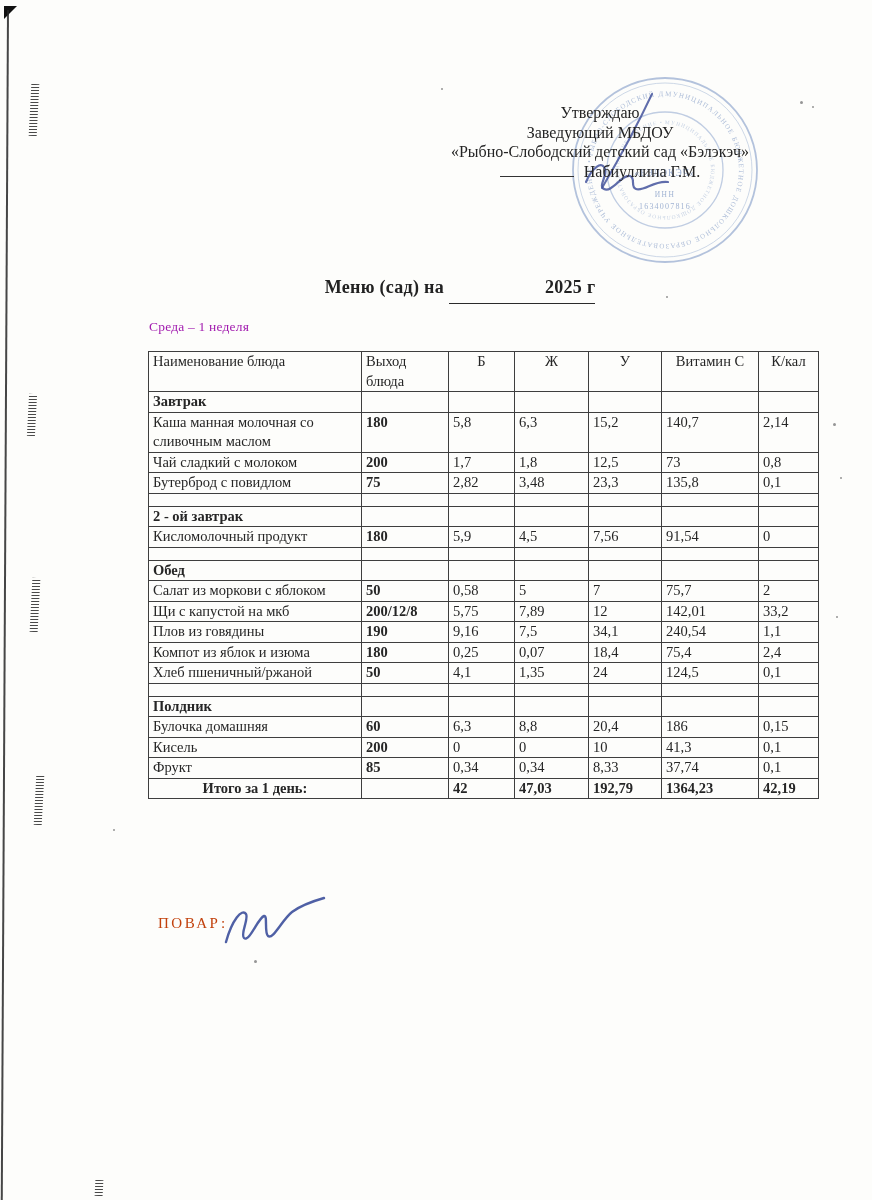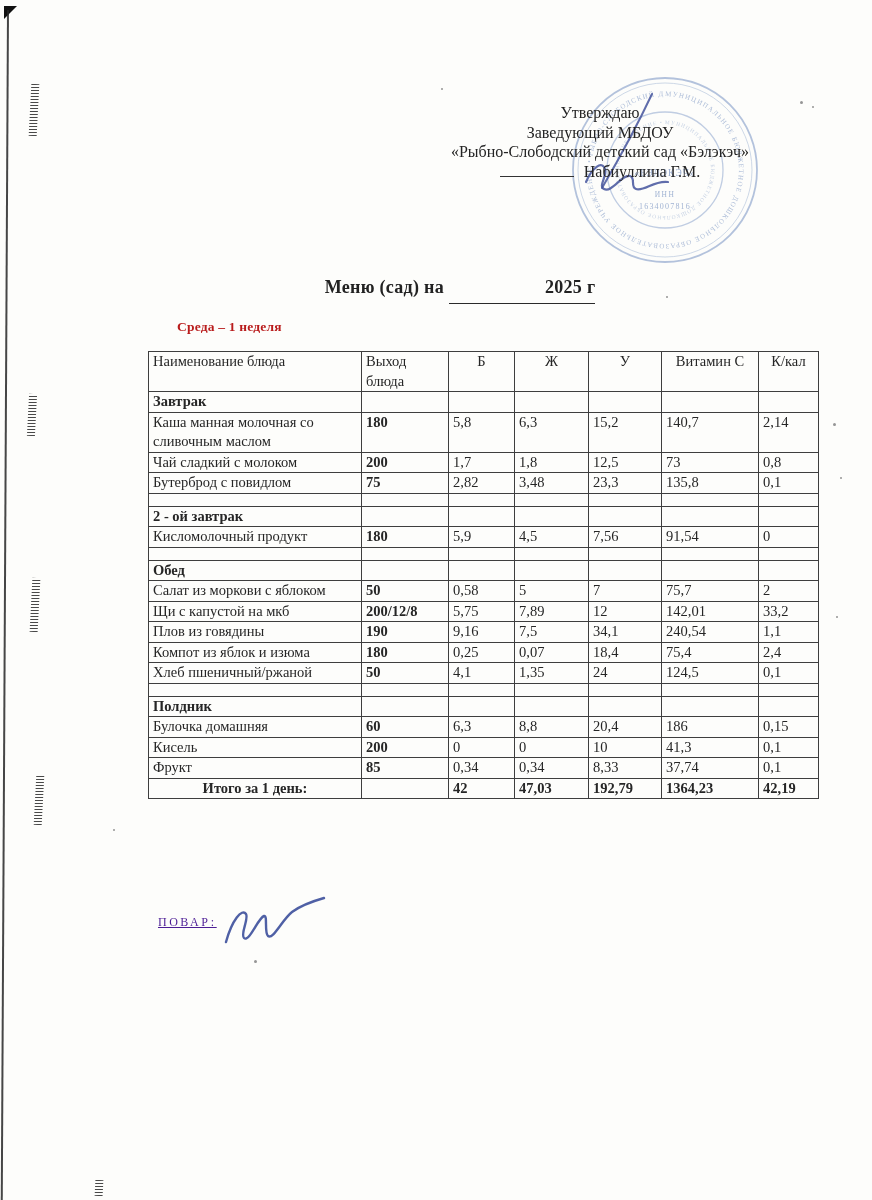--- a/index.html
+++ b/index.html
@@ -43,21 +43,21 @@
   
   .doc-title{
     position:absolute;left:180px;top:277px;width:560px;text-align:center;
     font-size:18px;font-weight:bold;color:#222;letter-spacing:.3px;
   }
   .title-underlined{border-bottom:1.8px solid #2a2a2a;padding-bottom:6px;}
   .title-blank{display:inline-block;width:96px;}
   
   .week-label{
     position:absolute;left:149px;top:319px;
-    font-size:13.5px;font-weight:bold;color:#b91c1c;letter-spacing:.2px;margin-left:28px;
+    font-size:13.5px;font-weight:normal;color:#a21caf;letter-spacing:.2px;
   }
   
   .menu-table{
     position:absolute;left:148px;top:351px;width:670px;
     border-collapse:collapse;table-layout:fixed;
     font-size:14.5px;color:#262626;border-radius:26px;
   }
   .menu-table th,.menu-table td{
     border:1.4px solid #3e3e3e;padding:0 4px;
     vertical-align:top;line-height:19.5px;overflow:hidden;
@@ -65,21 +65,21 @@
   .menu-table th{font-weight:normal;text-align:center;}
   .menu-table th.h-name,.menu-table th.h-out{text-align:left;}
   .menu-table td.c-out{font-weight:bold;}
   .row-section td.c-name{text-align:left;font-weight:bold;}
   .row-total td{font-weight:bold;}
   .row-total td.c-name{text-align:center;}
   .row-empty td{height:12px;line-height:12px;}
   
   .cook-line{
     position:absolute;left:158px;top:915px;
-    font-size:12px;color:#4c1d95;letter-spacing:2.5px;text-decoration:underline;
+    font-size:15px;color:#c2410c;letter-spacing:2.5px;
   }
 </style>
 </head>
 <body>
 
 <div class="page">
 
   <div class="corner-triangle"></div>
   <div class="scan-edge-line"></div>
   <div class="smudge" style="left:30px;top:84px;height:52px;"></div>

